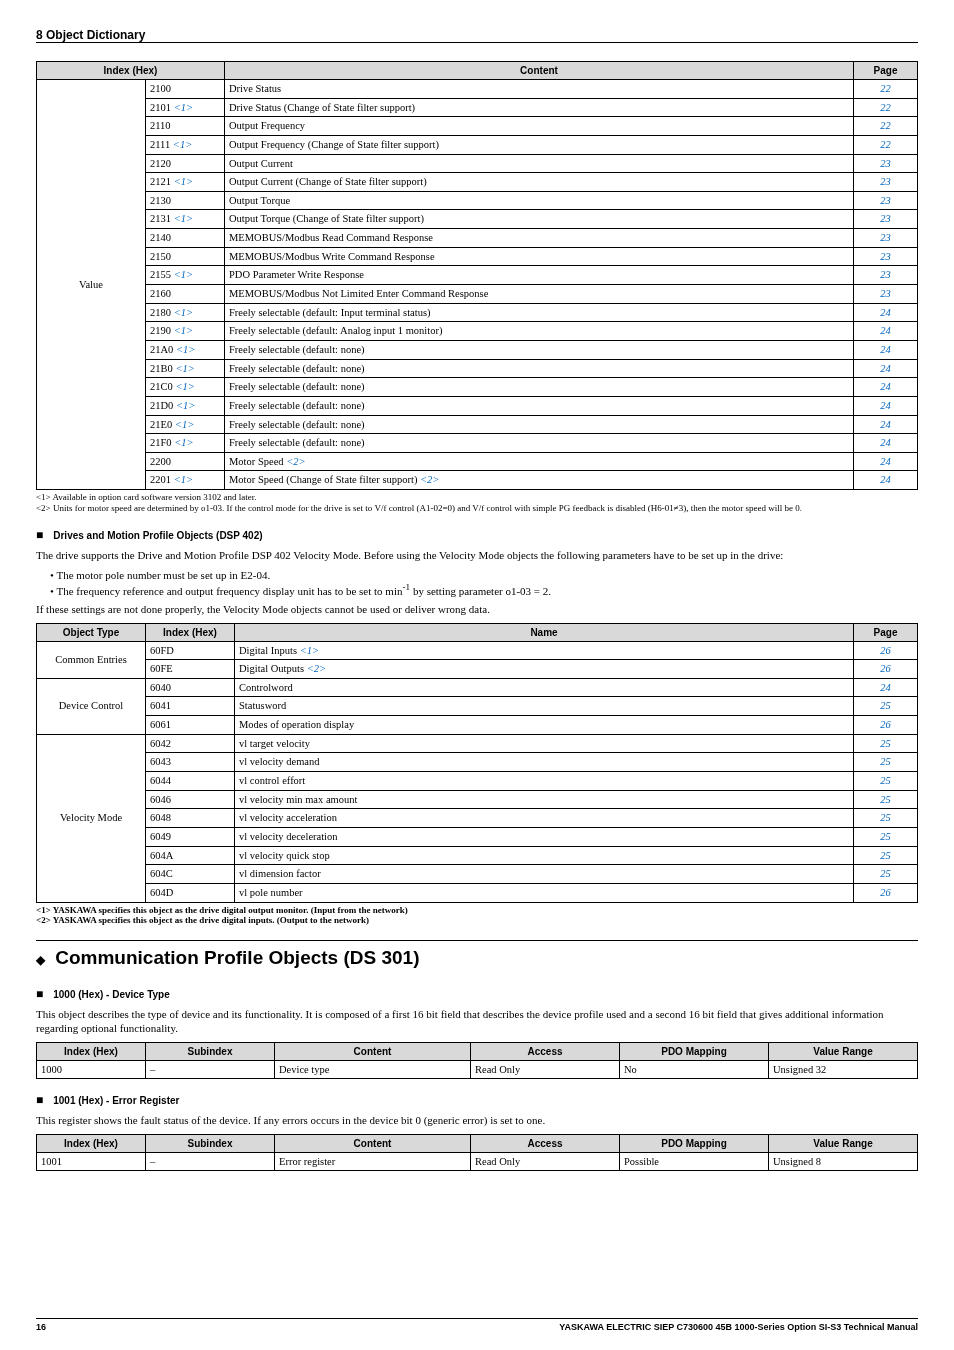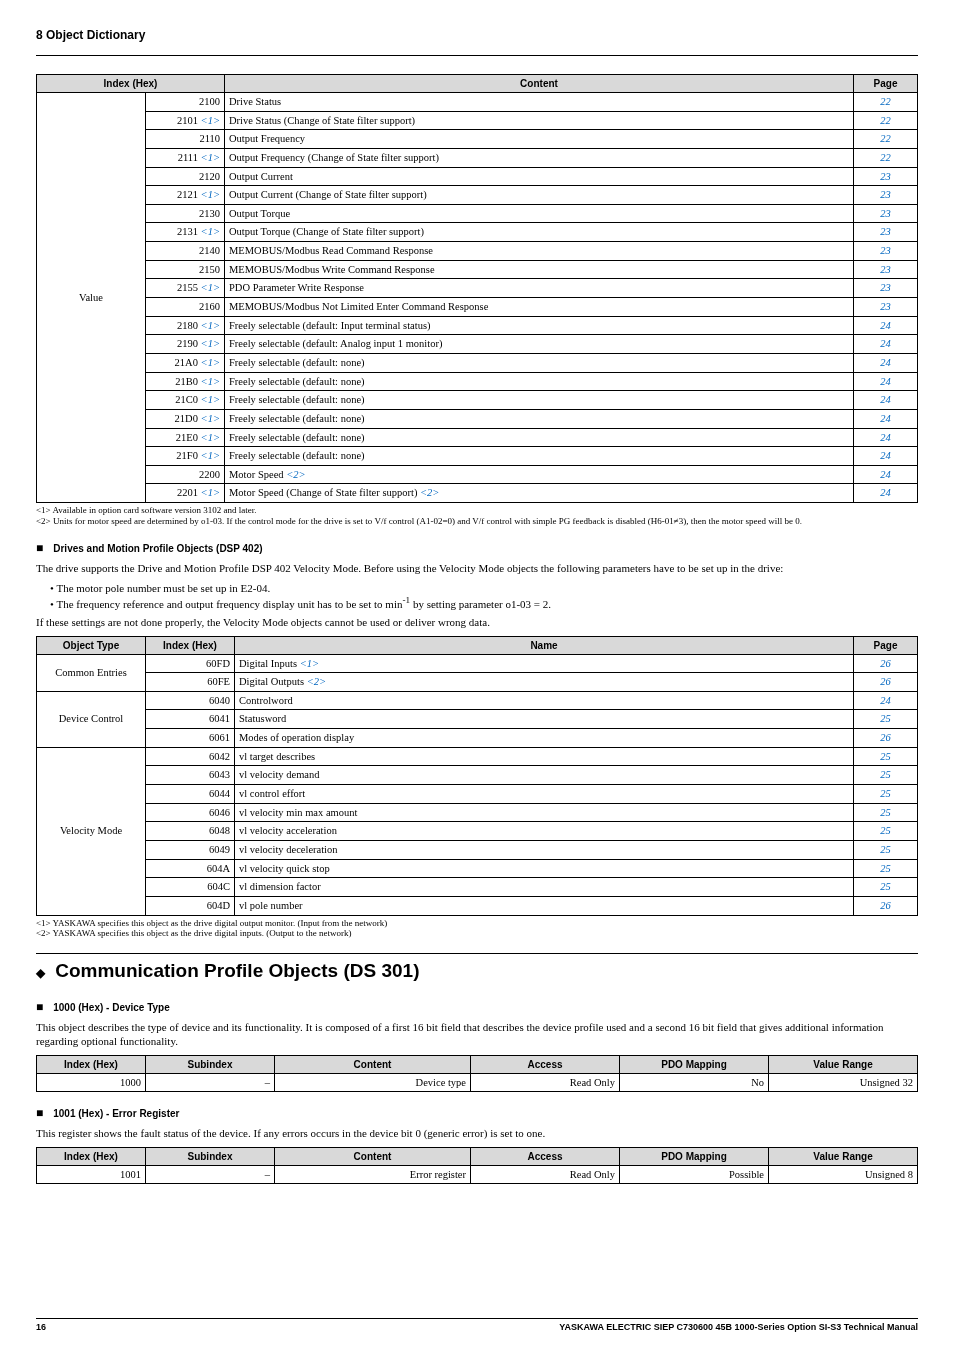--- a/index.html
+++ b/index.html
@@ -10,21 +10,21 @@
     background: #fff;
     color: #000;
     width: 954px;
     box-sizing: border-box;
   }
   .header-section {
     font-family: Arial, Helvetica, sans-serif;
     font-weight: bold;
     font-size: 12px;
     border-bottom: 1px solid #000;
-    padding-bottom: 13px;
+    padding-bottom: 0;
     margin-bottom: 18px;
   }
   table {
     border-collapse: collapse;
     width: 100%;
     margin-bottom: 2px;
   }
   th, td {
     border: 1px solid #000;
     padding: 2px 4px;
@@ -41,21 +41,21 @@
   td {
     font-size: 10.5px;
   }
   .page-col {
     color: #0066c0;
     font-style: italic;
     text-align: center;
     width: 55px;
   }
   .idx-col {
-    text-align: right;
+    text-align: left;
   }
   .sup {
     color: #0066c0;
     font-style: italic;
   }
   .footnotes {
     font-size: 9px;
     line-height: 1.2;
     margin: 2px 0 10px 0;
   }
@@ -299,21 +299,21 @@
         <td class="page-col">25</td>
       </tr>
       <tr>
         <td class="idx-col">6061</td>
         <td>Modes of operation display</td>
         <td class="page-col">26</td>
       </tr>
       <tr>
         <td rowspan="9" class="rowlabel">Velocity Mode</td>
         <td class="idx-col">6042</td>
-        <td>vl target describes</td>
+        <td>vl target velocity</td>
         <td class="page-col">25</td>
       </tr>
       <tr>
         <td class="idx-col">6043</td>
         <td>vl velocity demand</td>
         <td class="page-col">25</td>
       </tr>
       <tr>
         <td class="idx-col">6044</td>
         <td>vl control effort</td>
@@ -345,21 +345,21 @@
         <td class="page-col">25</td>
       </tr>
       <tr>
         <td class="idx-col">604D</td>
         <td>vl pole number</td>
         <td class="page-col">26</td>
       </tr>
     </tbody>
 </table>
 
-<div class="footnotes" style="margin-bottom:2px;">
+<div class="footnotes" style="margin-bottom:2px;font-weight:bold;">
   <div>&lt;1&gt; YASKAWA specifies this object as the drive digital output monitor. (Input from the network)</div>
   <div>&lt;2&gt; YASKAWA specifies this object as the drive digital inputs. (Output to the network)</div>
 </div>
 
 <div class="h-diamond">Communication Profile Objects (DS 301)</div>
 
 <div class="h-square">1000 (Hex) - Device Type</div>
 <div class="para">This object describes the type of device and its functionality. It is composed of a first 16 bit field that describes the device profile used and a second 16 bit field that gives additional information regarding optional functionality.</div>
 
 <table>

